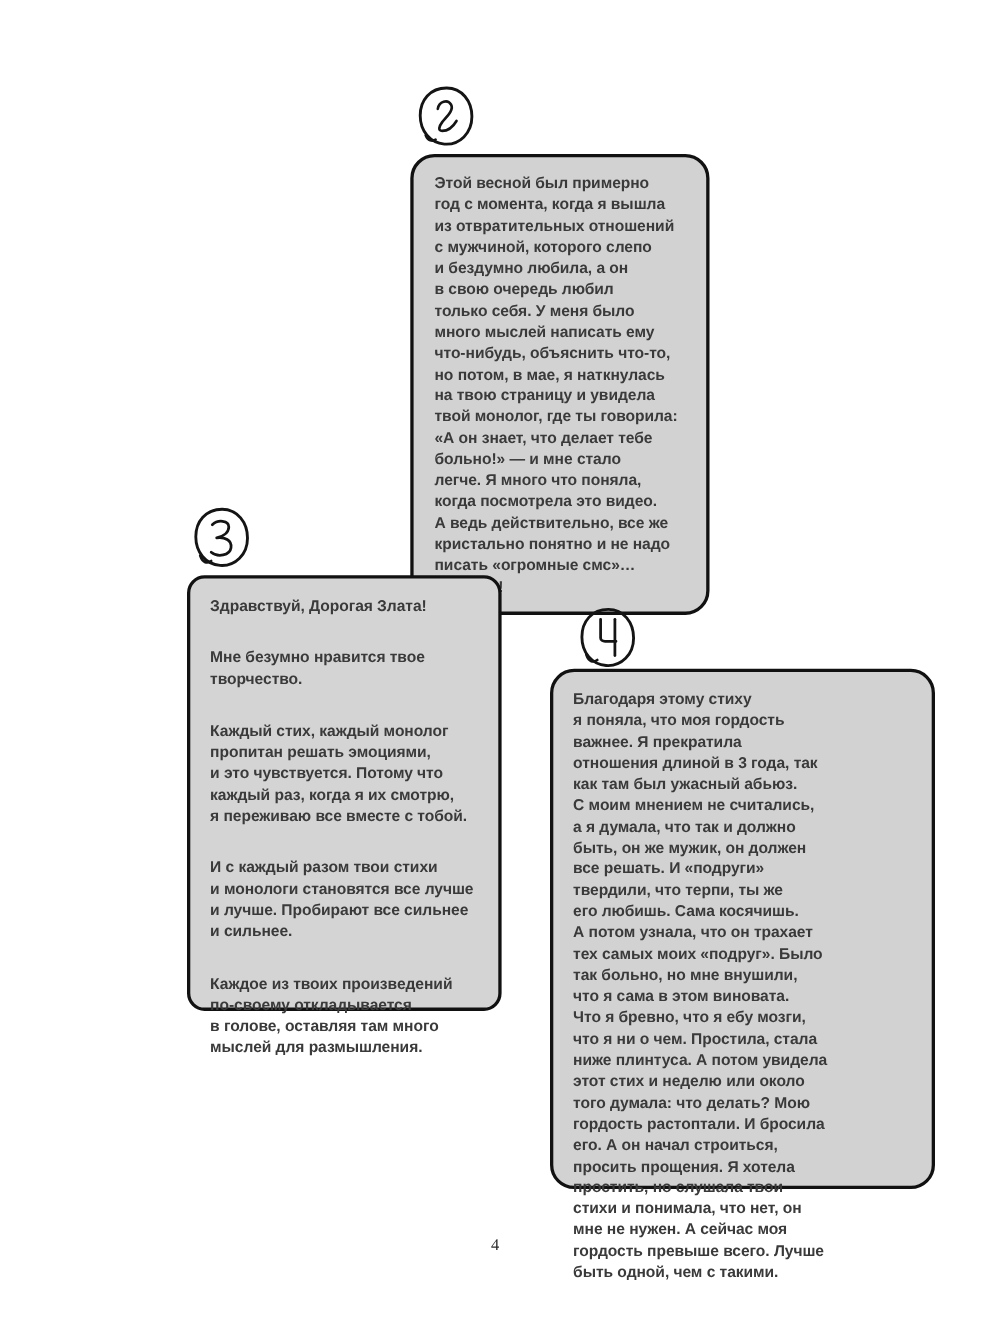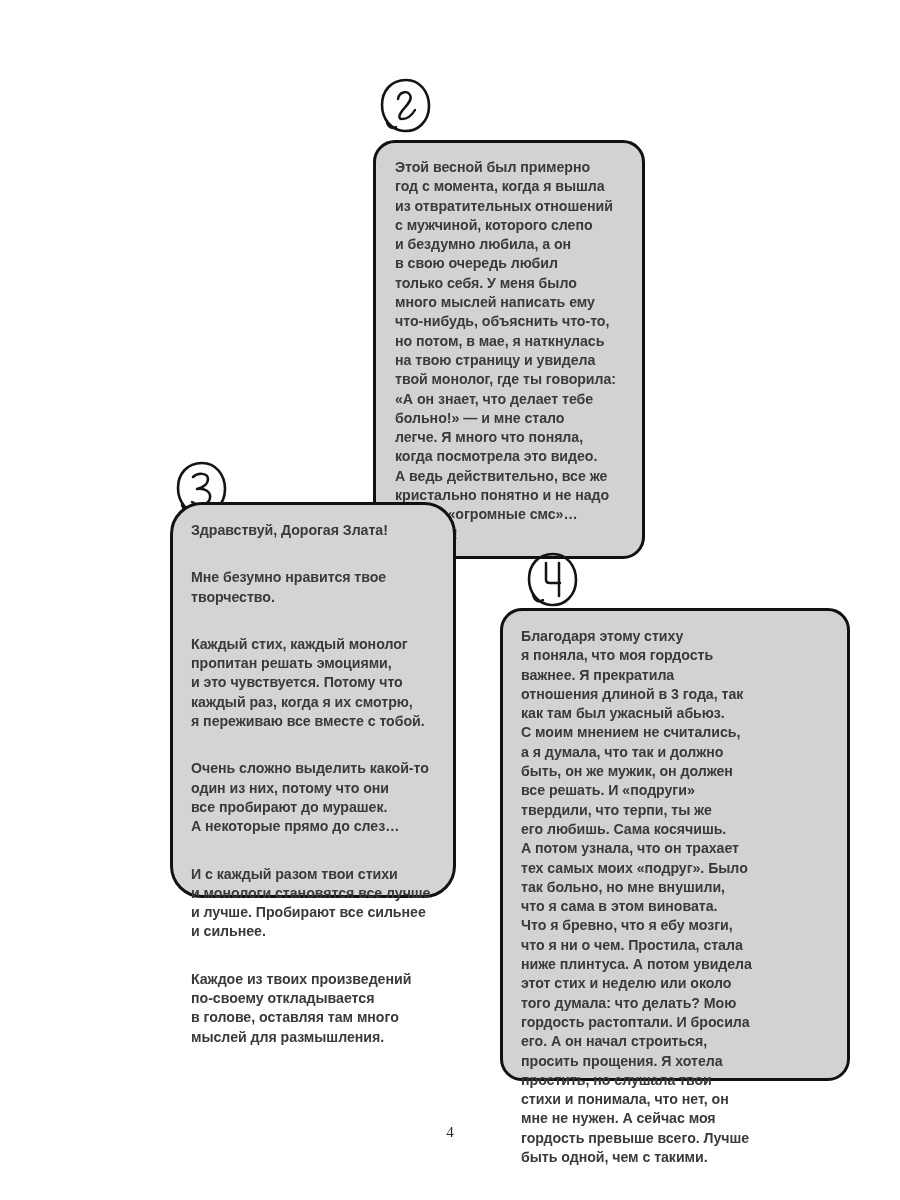--- a/index.html
+++ b/index.html
@@ -68,25 +68,25 @@
     top: 140px;
     width: 272px;
     height: 419px;
     background: #d2d2d2;
     border-radius: 22px;
   }
   #bubble-2 .bubble-inner { padding: 15px 17px 12px 19px; }
 
   #bubble-3 {
     left: 170px;
-    top: 502px;
+    top: 523px;
     width: 286px;
     height: 396px;
     background: #d4d4d4;
-    border-radius: 32px;
+    border-radius: 16px;
   }
   #bubble-3 .bubble-inner { padding: 16px 16px 14px 18px; }
 
   #bubble-4 {
     left: 500px;
     top: 608px;
     width: 350px;
     height: 473px;
     background: #d2d2d2;
     border-radius: 22px;
@@ -154,24 +154,20 @@
   <div class="bubble" id="bubble-3">
     <div class="bubble-inner">
       <p>Здравствуй, Дорогая Злата!</p>
       <p>Мне безумно нравится твое
 творчество.</p>
       <p>Каждый стих, каждый монолог
 пропитан решать эмоциями,
 и это чувствуется. Потому что
 каждый раз, когда я их смотрю,
 я переживаю все вместе с тобой.</p>
-      <p>Очень сложно выделить какой-то
-один из них, потому что они
-все пробирают до мурашек.
-А некоторые прямо до слез…</p>
       <p>И с каждый разом твои стихи
 и монологи становятся все лучше
 и лучше. Пробирают все сильнее
 и сильнее.</p>
       <p>Каждое из твоих произведений
 по-своему откладывается
 в голове, оставляя там много
 мыслей для размышления.</p>
     </div>
   </div>

